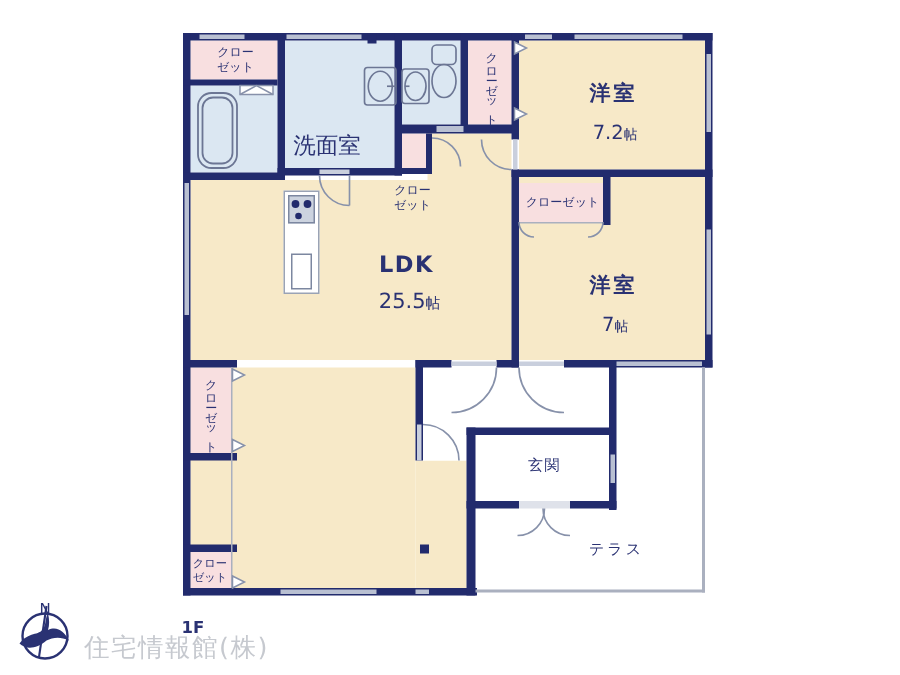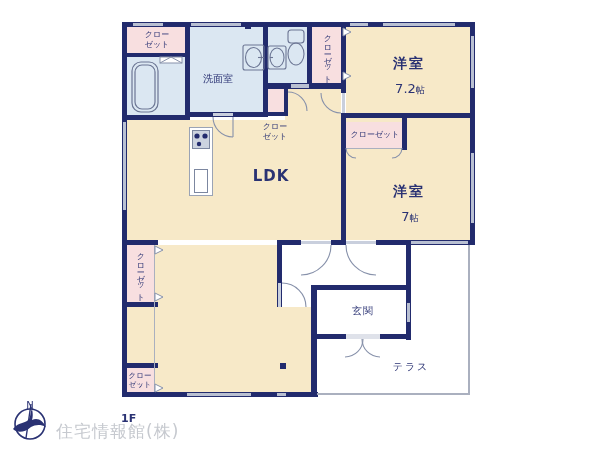--- a/index.html
+++ b/index.html
@@ -169,34 +169,37 @@
     <g>
       <circle cx="30" cy="424" r="15" fill="none" stroke="#2a3273" stroke-width="1.6"></circle>
       <line x1="31" y1="404" x2="26" y2="438" stroke="#2a3273" stroke-width="1.4"></line>
       <path d="M 13,429 C 19,421 26,424 29,419 C 31,415 30,412 32,409 C 33,413 33,417 32,420 C 38,417 43,421 46,427 C 40,424 35,425 31,427 C 24,433 17,433 13,429 Z" fill="#2a3273" stroke="none"></path>
       <text x="30" y="409" text-anchor="middle" font-size="10" fill="#2a3273" font-family="DejaVu Sans, sans-serif">N</text>
     </g>
   </svg>
 
   <div class="lbl" style="left:157px;top:40px;font-size:8px;">クロー
 ゼット</div>
-  <div class="lbl" style="left:218px;top:79px;font-size:10px;">洗面室</div>
+  <div class="lbl" style="left:218px;top:97px;font-size:15px;">洗面室</div>
   <div class="lbl" style="left:275px;top:132px;font-size:8px;">クロー
 ゼット</div>
   <div class="lbl vert" style="left:327px;top:55px;font-size:8px;">クローゼット</div>
   <div class="lbl" style="left:409px;top:63px;font-size:14px;font-weight:600;letter-spacing:2px;">洋室</div>
   <div class="lbl sz" style="left:410px;top:81px;font-size:13px;">
     <span>7.2</span><span class="unit">帖</span>
   </div>
   <div class="lbl" style="left:375px;top:135px;font-size:8px;white-space:nowrap;">クローゼット</div>
   <div class="lbl" style="left:409px;top:191px;font-size:14px;font-weight:600;letter-spacing:2px;">洋室</div>
   <div class="lbl sz" style="left:410px;top:209px;font-size:13px;">
     <span>7</span><span class="unit">帖</span>
   </div>
   <div class="lbl" style="left:271px;top:176px;font-size:15px;font-weight:bold;letter-spacing:1px;">LDK</div>
+  <div class="lbl sz" style="left:273px;top:193px;font-size:14px;">
+    <span>25.5</span><span class="unit">帖</span>
+  </div>
   <div class="lbl vert" style="left:140px;top:273px;font-size:8px;">クローゼット</div>
   <div class="lbl" style="left:140px;top:380px;font-size:7.5px;">クロー
 ゼット</div>
   <div class="lbl" style="left:363px;top:311px;font-size:10px;letter-spacing:1px;">玄関</div>
   <div class="lbl" style="left:411px;top:367px;font-size:10px;letter-spacing:2px;">テラス</div>
   <div class="floorlbl" style="left:121px;top:412px;">1F</div>
   <div class="company" style="left:56px;top:420px;">住宅情報館(株)</div>
 
 </div>
 

